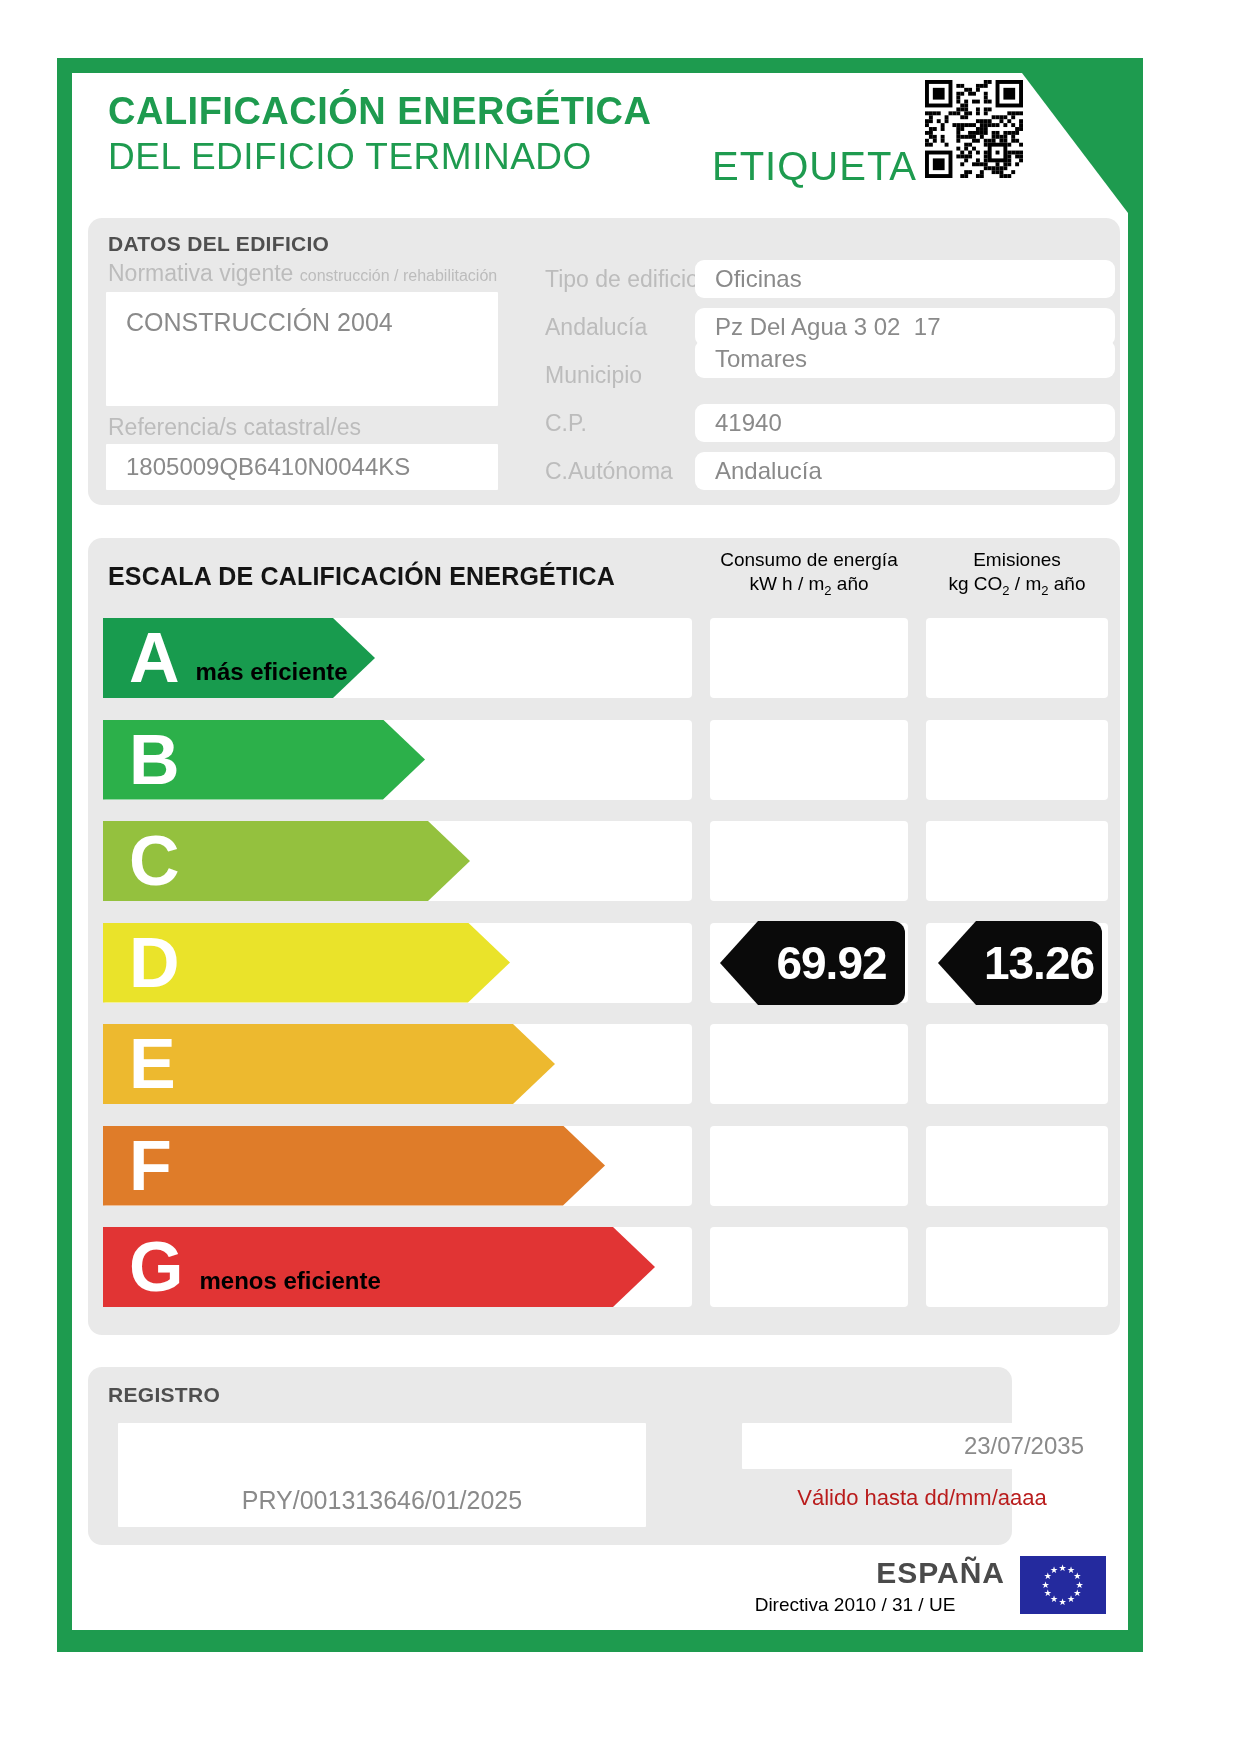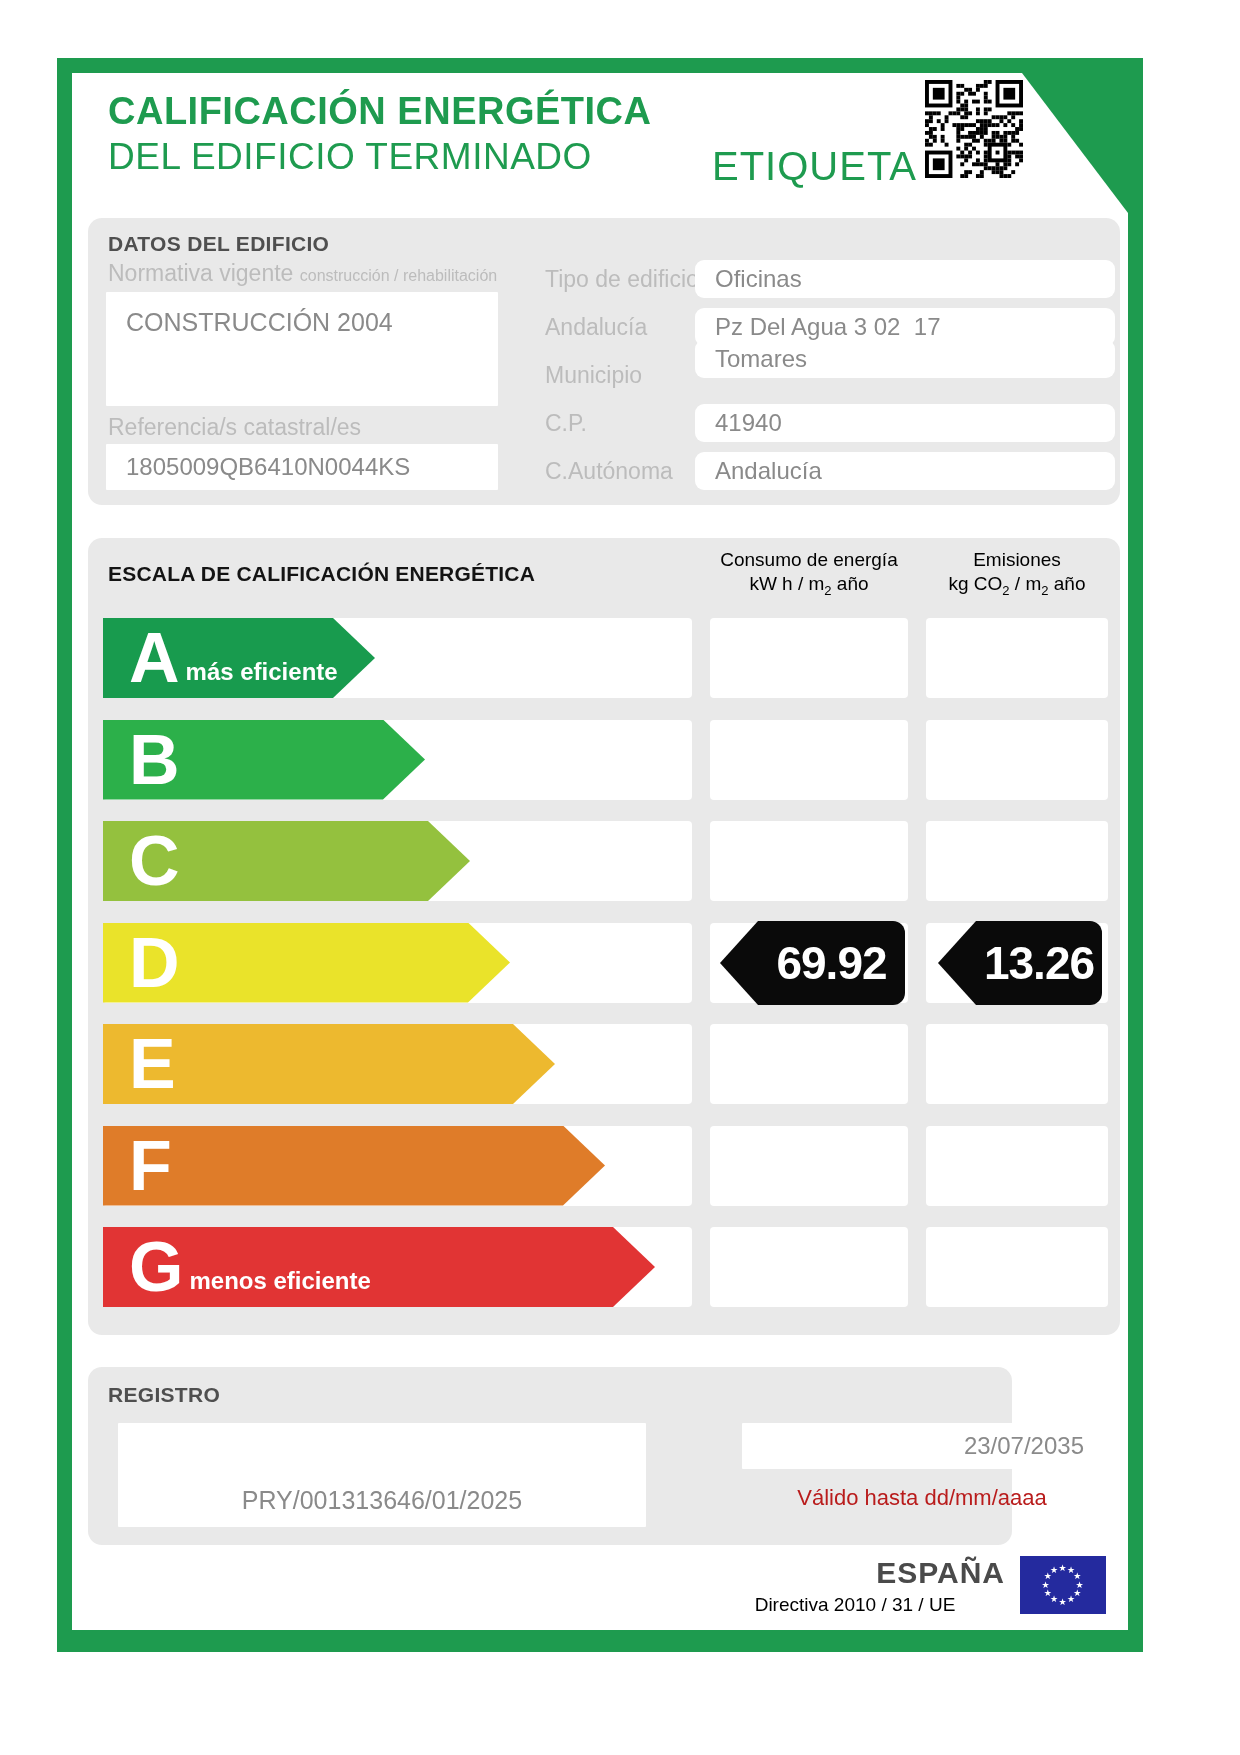--- a/index.html
+++ b/index.html
@@ -32,34 +32,34 @@
   .norm-box{left:18px;top:74px;width:392px;height:114px;font-size:25px;padding:16px 0 0 20px;}
   .ref-label{position:absolute;left:20px;top:196px;font-size:23px;color:#bcbcbc;}
   .ref-box{left:18px;top:226px;width:392px;height:46px;font-size:24px;display:flex;align-items:center;padding-left:20px;}
   .bfield-label{position:absolute;left:457px;height:38px;line-height:38px;font-size:23px;color:#bcbcbc;text-align:center;}
   .bfield-box{position:absolute;left:607px;width:420px;height:38px;background:#fff;border-radius:9px;
               display:flex;align-items:center;padding-left:20px;box-sizing:border-box;
               font-size:24px;color:#8a8a8a;}
   .prewrap{white-space:pre-wrap;}
 
   
-  .escala-title{position:absolute;left:20px;top:24px;font-size:21px;font-weight:bold;color:#141414;letter-spacing:0.2px;}
+  .escala-title{position:absolute;left:20px;top:24px;font-size:25px;font-weight:bold;color:#141414;letter-spacing:0.2px;}
   .col-header{position:absolute;top:10px;text-align:center;color:#000000;font-size:19px;line-height:24px;}
   .consumo-header{left:622px;width:198px;}
   .emis-header{left:838px;width:182px;}
   .col-header sub{font-size:13px;}
   .track{position:absolute;left:15px;width:589px;height:80px;background:#fff;border-radius:4px;}
   .cell{position:absolute;height:80px;background:#fff;border-radius:4px;}
   .cell-consumo{left:622px;width:198px;}
   .cell-emis{left:838px;width:182px;}
   .arrow{position:absolute;left:15px;height:80px;display:flex;align-items:center;
          padding-left:26px;box-sizing:border-box;
          clip-path:polygon(0 0, calc(100% - 42px) 0, 100% 50%, calc(100% - 42px) 100%, 0 100%);}
   .letter{font-size:70px;font-weight:bold;color:#fff;line-height:70px;}
-  .note{font-size:24px;font-weight:bold;color:#ffffff;margin-left:6px;align-self:flex-end;padding-bottom:12px;white-space:nowrap;}
+  .note{font-size:24px;font-weight:bold;color:#000000;margin-left:16px;align-self:flex-end;padding-bottom:12px;white-space:nowrap;}
   .tag{position:absolute;display:flex;height:84px;}
   .tag-point{width:0;height:0;border-top:42px solid transparent;border-bottom:42px solid transparent;
              border-right:38px solid #0a0a0a;}
   .tag-body{flex:1;background:#0a0a0a;border-radius:0 12px 12px 0;display:flex;align-items:center;
             justify-content:center;font-size:46px;font-weight:bold;color:#fff;letter-spacing:-1px;}
 
   
   .reg-box1{left:30px;top:56px;width:528px;height:104px;}
   .reg-box1-text{position:absolute;left:0;bottom:12px;width:100%;text-align:center;font-size:25px;color:#8a8a8a;}
   .reg-box2{left:654px;top:56px;width:360px;height:46px;display:flex;align-items:center;

